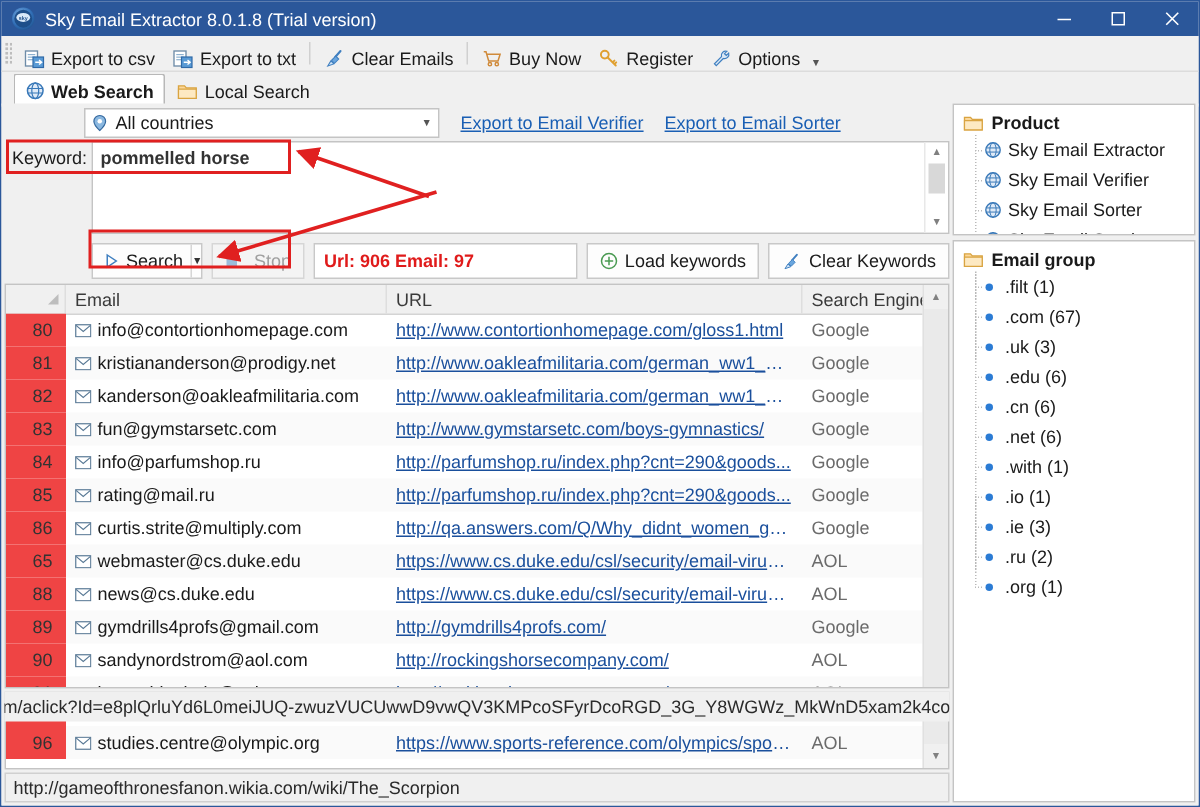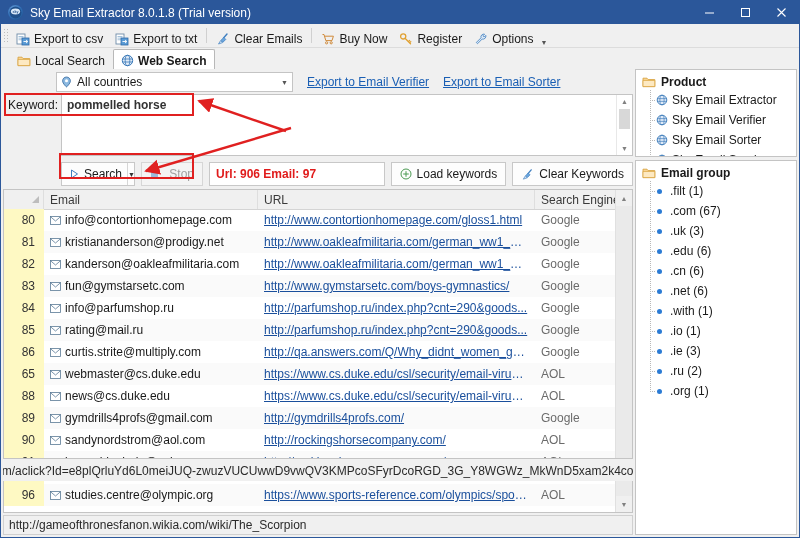--- a/index.html
+++ b/index.html
@@ -161,21 +161,21 @@
   .th{display:flex;align-items:center;padding:0 6px;border-right:1px solid #dedede;box-sizing:border-box;}
   .th.c0{width:40px;justify-content:flex-end;padding-right:4px;}
   .th.c1{width:214px;}
   .th.c2{width:277px;}
   .th.c3{flex:1;}
   .sortmark{width:0;height:0;border-left:7px solid transparent;border-bottom:7px solid #bdbdbd;}
   .tbody{position:absolute;left:0;right:16px;top:19px;bottom:0;overflow:hidden;}
   .tr{display:flex;height:22px;align-items:center;font-size:12px;box-sizing:border-box;}
   .tr:nth-child(even){background:#fafafa;}
   .td{padding:0 6px;box-sizing:border-box;white-space:nowrap;overflow:hidden;}
-  .td.c0{width:40px;text-align:right;padding-right:9px;color:#333;background:#fef9c3;height:22px;line-height:22px;}
+  .td.c0{width:40px;text-align:right;padding-right:9px;color:#333;background:#ef4444;height:22px;line-height:22px;}
   .td.c1{width:214px;display:flex;align-items:center;gap:4px;color:#1a1a1a;}
   .td.c2{width:277px;color:#1a4f9c;text-decoration:underline;text-overflow:ellipsis;}
   .td.c3{flex:1;color:#6b6b6b;}
   .tbl-scroll{
     position:absolute;right:0;top:0;bottom:0;width:16px;background:#f5f5f5;
     border-left:1px solid #e0e0e0;
     display:flex;flex-direction:column;align-items:center;
   }
   .tbl-scroll .sb-arrow{width:16px;height:16px;background:#f0f0f0;}
   .tbl-track{flex:1;width:16px;background:#eaeaea;}
@@ -349,38 +349,38 @@
         <svg width="14" height="14" viewBox="0 0 14 14">
           <path d="M10.6 2.2 a2.9 2.9 0 0 0-3.6 3.6 L2.3 10.5 l1.2 1.2 l4.7-4.7 a2.9 2.9 0 0 0 3.6-3.6 L10.2 5 L9 3.8 Z" fill="#dbe8f5" stroke="#3f7fc0" stroke-width=".8"></path>
         </svg>
       </span>
       <span>Options</span>
       <span class="tb-caret">▼</span>
     </div>
   </div>
 
   <div class="tabstrip">
-    <div class="tab">
-      <span class="ico">
-        <svg width="14" height="12" viewBox="0 0 14 12">
-          <path d="M1 2.2 h4 l1.2 1.4 h6.6 v7 H1 Z" fill="#fcd89a" stroke="#d9a441" stroke-width=".9"></path>
-          <path d="M1 4.4 h11.8 v6.2 H1 Z" fill="#fde9c2" stroke="#d9a441" stroke-width=".8"></path>
-        </svg>
-      </span>
-      <span>Local Search</span>
-    </div>
     <div class="tab active">
       <span class="ico">
         <svg width="13" height="13" viewBox="0 0 13 13">
           <circle cx="6.5" cy="6.5" r="5.2" fill="#dfeaf7" stroke="#3878b8" stroke-width="1"></circle>
           <ellipse cx="6.5" cy="6.5" rx="2.3" ry="5.2" fill="none" stroke="#3878b8" stroke-width=".8"></ellipse>
           <path d="M1.4 5 H11.6 M1.4 8 H11.6" stroke="#3878b8" stroke-width=".8"></path>
         </svg>
       </span>
       <span>Web Search</span>
+    </div>
+    <div class="tab">
+      <span class="ico">
+        <svg width="14" height="12" viewBox="0 0 14 12">
+          <path d="M1 2.2 h4 l1.2 1.4 h6.6 v7 H1 Z" fill="#fcd89a" stroke="#d9a441" stroke-width=".9"></path>
+          <path d="M1 4.4 h11.8 v6.2 H1 Z" fill="#fde9c2" stroke="#d9a441" stroke-width=".8"></path>
+        </svg>
+      </span>
+      <span>Local Search</span>
     </div>
   </div>
 
   <div class="body">
 
     <div class="leftpane">
 
       <div class="row-country">
         <div class="combo">
           <span class="ico">

